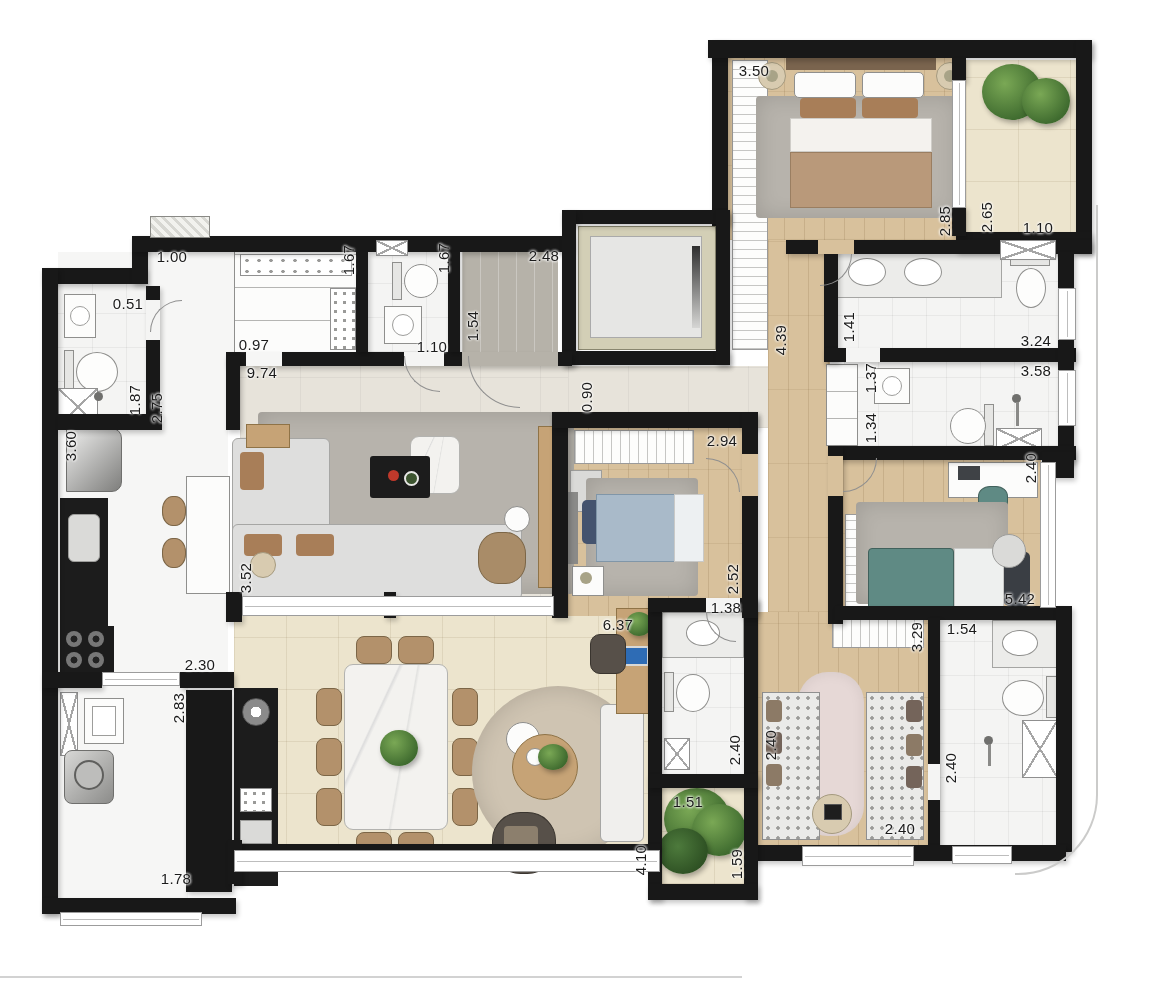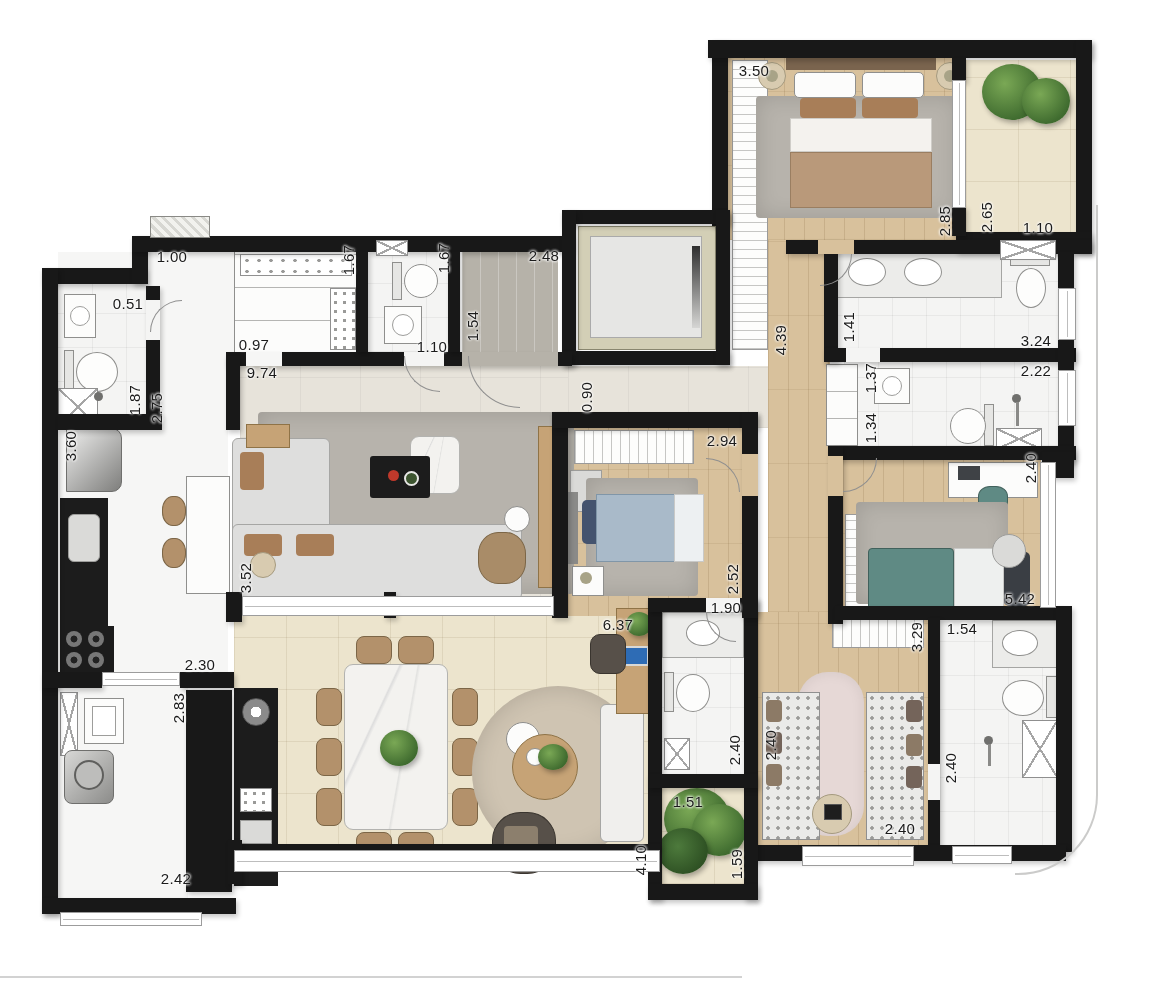--- a/index.html
+++ b/index.html
@@ -329,45 +329,45 @@
 
   <span class="el" style="left:0px;top:976px;width:742px;height:2px;background:#d2d2d2"></span>
 
   <span class="dim" style="left:172px;top:256px">1.00</span>
   <span class="dim" style="left:128px;top:303px">0.51</span>
   <span class="dim v" style="left:134px;top:400px">1.87</span>
   <span class="dim v" style="left:156px;top:408px">2.75</span>
   <span class="dim v" style="left:70px;top:446px">3.60</span>
   <span class="dim" style="left:200px;top:664px">2.30</span>
   <span class="dim v" style="left:178px;top:708px">2.83</span>
-  <span class="dim" style="left:176px;top:878px">2.42</span>
+  <span class="dim" style="left:176px;top:878px">1.78</span>
   <span class="dim" style="left:254px;top:344px">0.97</span>
   <span class="dim v" style="left:348px;top:260px">1.67</span>
   <span class="dim v" style="left:443px;top:258px">1.67</span>
   <span class="dim" style="left:432px;top:346px">1.10</span>
   <span class="dim v" style="left:472px;top:326px">1.54</span>
   <span class="dim" style="left:544px;top:255px">2.48</span>
   <span class="dim" style="left:262px;top:372px">9.74</span>
   <span class="dim v" style="left:586px;top:397px">0.90</span>
   <span class="dim v" style="left:245px;top:578px">3.52</span>
   <span class="dim" style="left:754px;top:70px">3.50</span>
   <span class="dim v" style="left:944px;top:221px">2.85</span>
   <span class="dim v" style="left:986px;top:217px">2.65</span>
   <span class="dim" style="left:1038px;top:227px">1.10</span>
   <span class="dim v" style="left:780px;top:340px">4.39</span>
   <span class="dim v" style="left:848px;top:327px">1.41</span>
   <span class="dim" style="left:1036px;top:340px">3.24</span>
-  <span class="dim" style="left:1036px;top:370px">2.22</span>
+  <span class="dim" style="left:1036px;top:370px">3.58</span>
   <span class="dim v" style="left:870px;top:378px">1.37</span>
   <span class="dim v" style="left:870px;top:428px">1.34</span>
   <span class="dim v" style="left:1030px;top:468px">2.40</span>
   <span class="dim" style="left:1020px;top:598px">5.42</span>
   <span class="dim" style="left:722px;top:440px">2.94</span>
   <span class="dim v" style="left:732px;top:579px">2.52</span>
-  <span class="dim" style="left:726px;top:607px">1.90</span>
+  <span class="dim" style="left:726px;top:607px">1.38</span>
   <span class="dim v" style="left:734px;top:750px">2.40</span>
   <span class="dim" style="left:962px;top:628px">1.54</span>
   <span class="dim v" style="left:950px;top:768px">2.40</span>
   <span class="dim v" style="left:916px;top:637px">3.29</span>
   <span class="dim v" style="left:770px;top:745px">2.40</span>
   <span class="dim" style="left:900px;top:828px">2.40</span>
   <span class="dim" style="left:618px;top:624px">6.37</span>
   <span class="dim v" style="left:640px;top:860px">4.10</span>
   <span class="dim" style="left:688px;top:801px">1.51</span>
   <span class="dim v" style="left:736px;top:864px">1.59</span>

